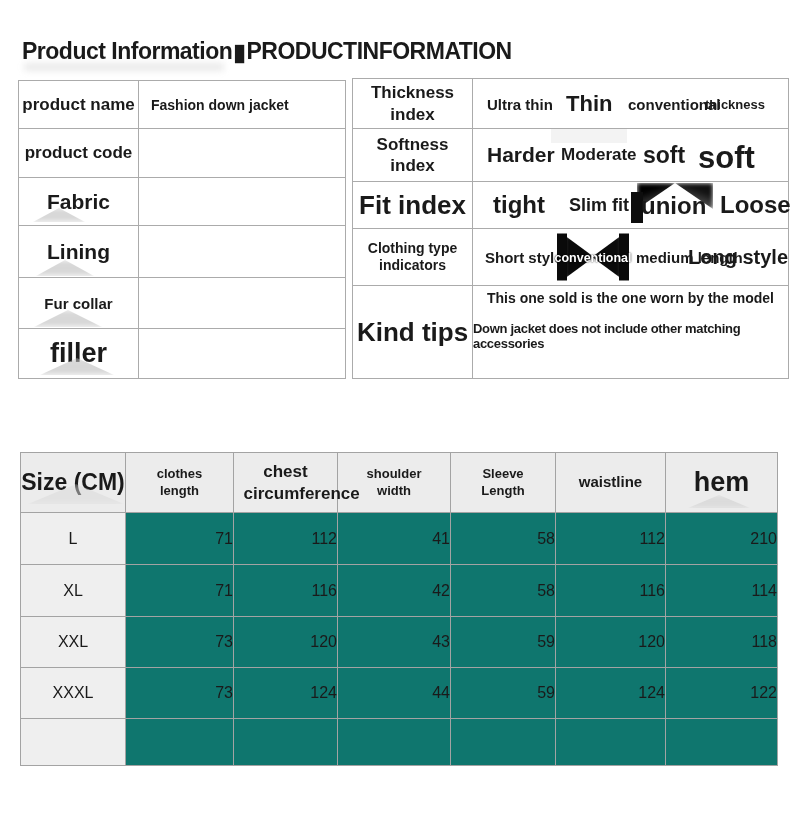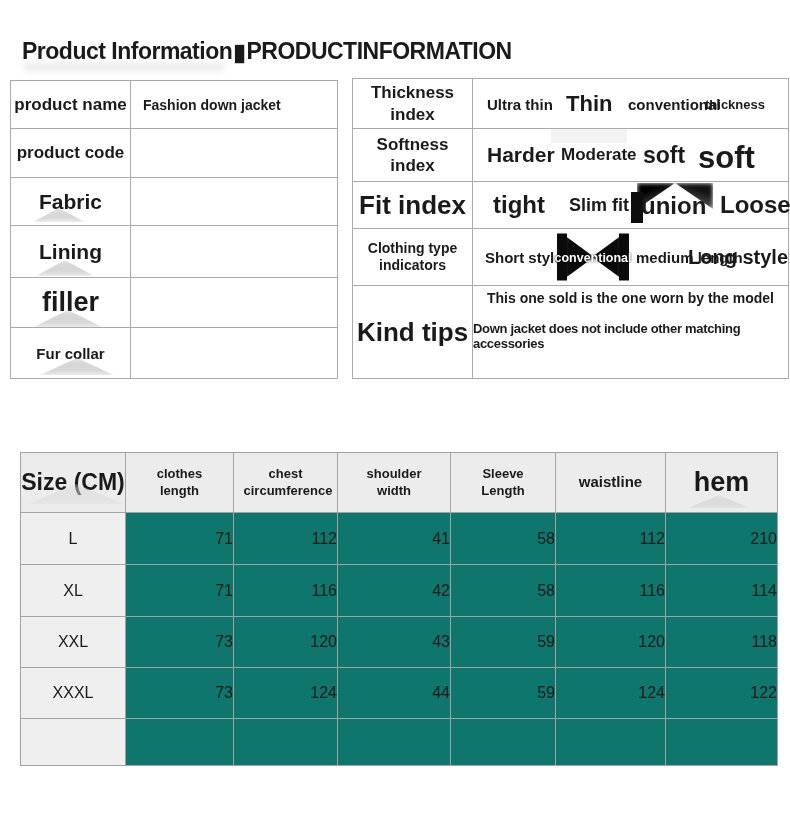--- a/index.html
+++ b/index.html
@@ -16,21 +16,21 @@
   .tofu { display:inline-block; margin:0 1px; transform:translateY(1px); }
   .section-title {
     position:absolute; left:40px; top:414px; font-size:25px; font-weight:bold;
     letter-spacing:-0.5px;
   }
   
   table { border-collapse:collapse; table-layout:fixed; }
   td { border:1px solid #ababab; padding:0; vertical-align:middle; overflow:visible; }
   .lbl { font-weight:bold; text-align:center; }
   
-  #product-table { position:absolute; left:10px; top:80px; width:327px; }
+  #product-table { position:absolute; left:18px; top:80px; width:327px; }
   #product-table .val { font-size:14px; font-weight:bold; padding-left:12px; text-align:left; }
   .fs14{font-size:14px}.fs15{font-size:15px}.fs17{font-size:17px}
   .fs21{font-size:21px}.fs27{font-size:27px}
   
   #index-table { position:absolute; left:352px; top:78px; width:436px; }
   #index-table td.vals { position:relative; }
   .iv { position:absolute; top:50%; transform:translateY(-50%); font-weight:bold; white-space:nowrap; }
   .lbl2 { font-weight:bold; text-align:center; line-height:1.25; }
   
   .tips { display:flex; flex-direction:column; align-items:center; justify-content:center;
@@ -57,21 +57,21 @@
                     color:#fff; font-size:12.5px; font-weight:bold; white-space:nowrap; text-shadow:0 0 2px #000; }
   .lightrect { position:absolute; left:78px; top:0; width:76px; height:14px; background:#f3f3f3; }
   
   #size-table { position:absolute; left:20px; top:452px; width:757px; }
   #size-table td { border:1px solid #a3a3a3; text-align:center; }
   #size-table .hd { background:#ececec; font-weight:bold; line-height:1.25; }
   #size-table .szc { background:#efefef; font-size:16px; }
   #size-table .num { font-size:16px; background:#0f766e;text-align:right; }
   .hdr-narrow { display:inline-block; width:64px; }
   .hdr-narrow2 { display:inline-block; width:84px; }
-  .fs11{font-size:13px}.fs13{font-size:13px}.fs23{font-size:23px}
+  .fs11{font-size:17px}.fs13{font-size:13px}.fs23{font-size:23px}
   
   .smudge { position:absolute; background:#c6c6c6; clip-path:polygon(50% 0,0 100%,100% 100%);
             filter:blur(3px); opacity:.7; }
 </style>
 </head>
 <body>
 
 <div class="page">
 
   <div class="main-title">
@@ -94,26 +94,26 @@
       <td class="val"></td>
     </tr>
     <tr style="height:48px">
       <td class="lbl fs21">Fabric</td>
       <td class="val"></td>
     </tr>
     <tr style="height:52px">
       <td class="lbl fs21">Lining</td>
       <td class="val"></td>
     </tr>
+    <tr style="height:51px">
+      <td class="lbl fs15">Fur collar</td>
+      <td class="val"></td>
+    </tr>
     <tr style="height:50px">
       <td class="lbl fs27">filler</td>
-      <td class="val"></td>
-    </tr>
-    <tr style="height:51px">
-      <td class="lbl fs15">Fur collar</td>
       <td class="val"></td>
     </tr>
   </tbody>
     </table>
 
   <div class="smudge" style="left:33px;top:208px;width:52px;height:14px;"></div>
   <div class="smudge" style="left:36px;top:260px;width:58px;height:16px;"></div>
   <div class="smudge" style="left:34px;top:310px;width:68px;height:17px;"></div>
   <div class="smudge" style="left:40px;top:358px;width:74px;height:17px;"></div>
 

